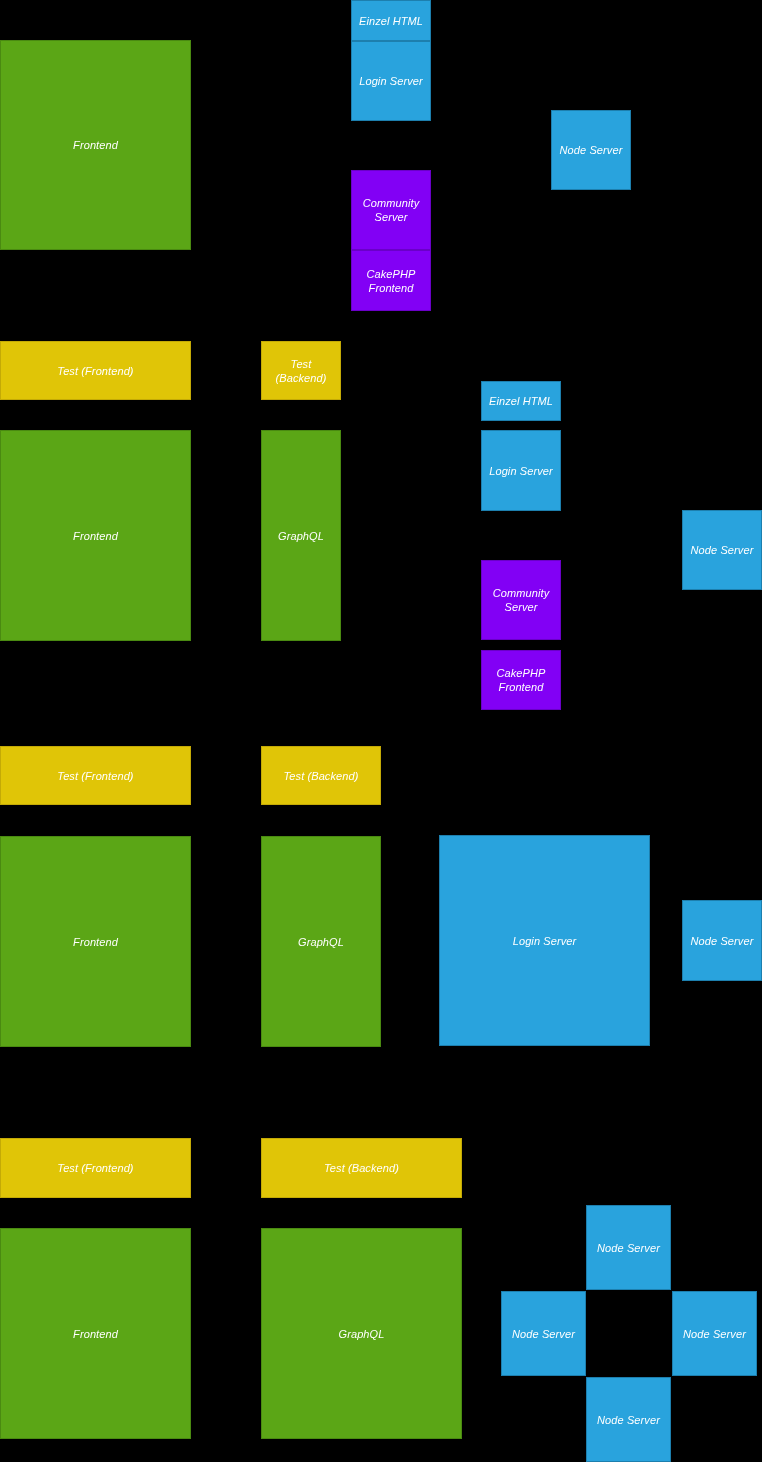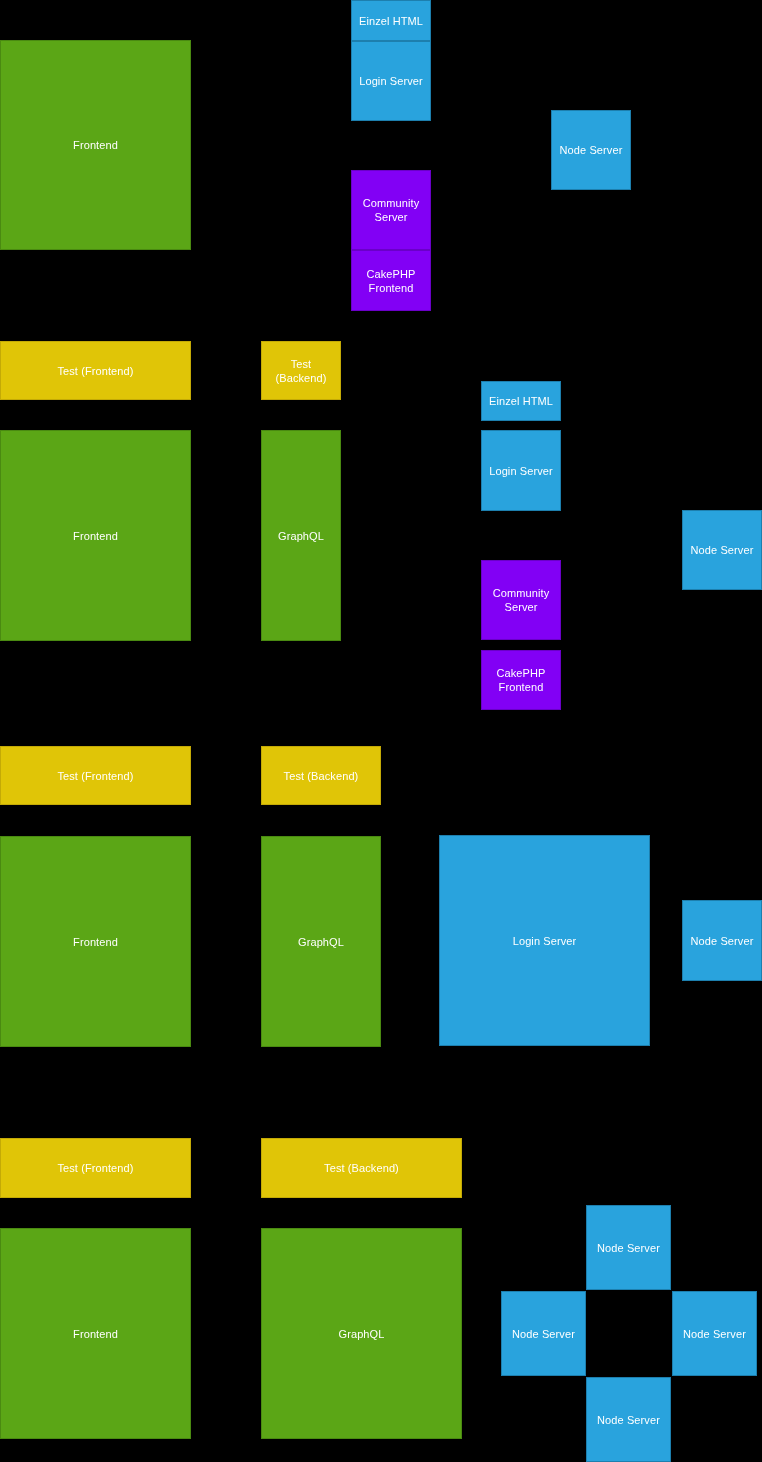--- a/index.html
+++ b/index.html
@@ -24,20 +24,21 @@
     display: flex;
     align-items: center;
     justify-content: center;
     text-align: center;
     color: #ffffff;
     font-size: 11px;
     line-height: 14px;
     letter-spacing: 0.1px;
     white-space: pre-line;
     overflow: hidden;
+    font-style: italic;
   }
   .block > .block-label {
     display: block;
     width: 100%;
     padding: 0 3px;
     box-sizing: border-box;
     white-space: pre-line;
   }
   
 </style>

